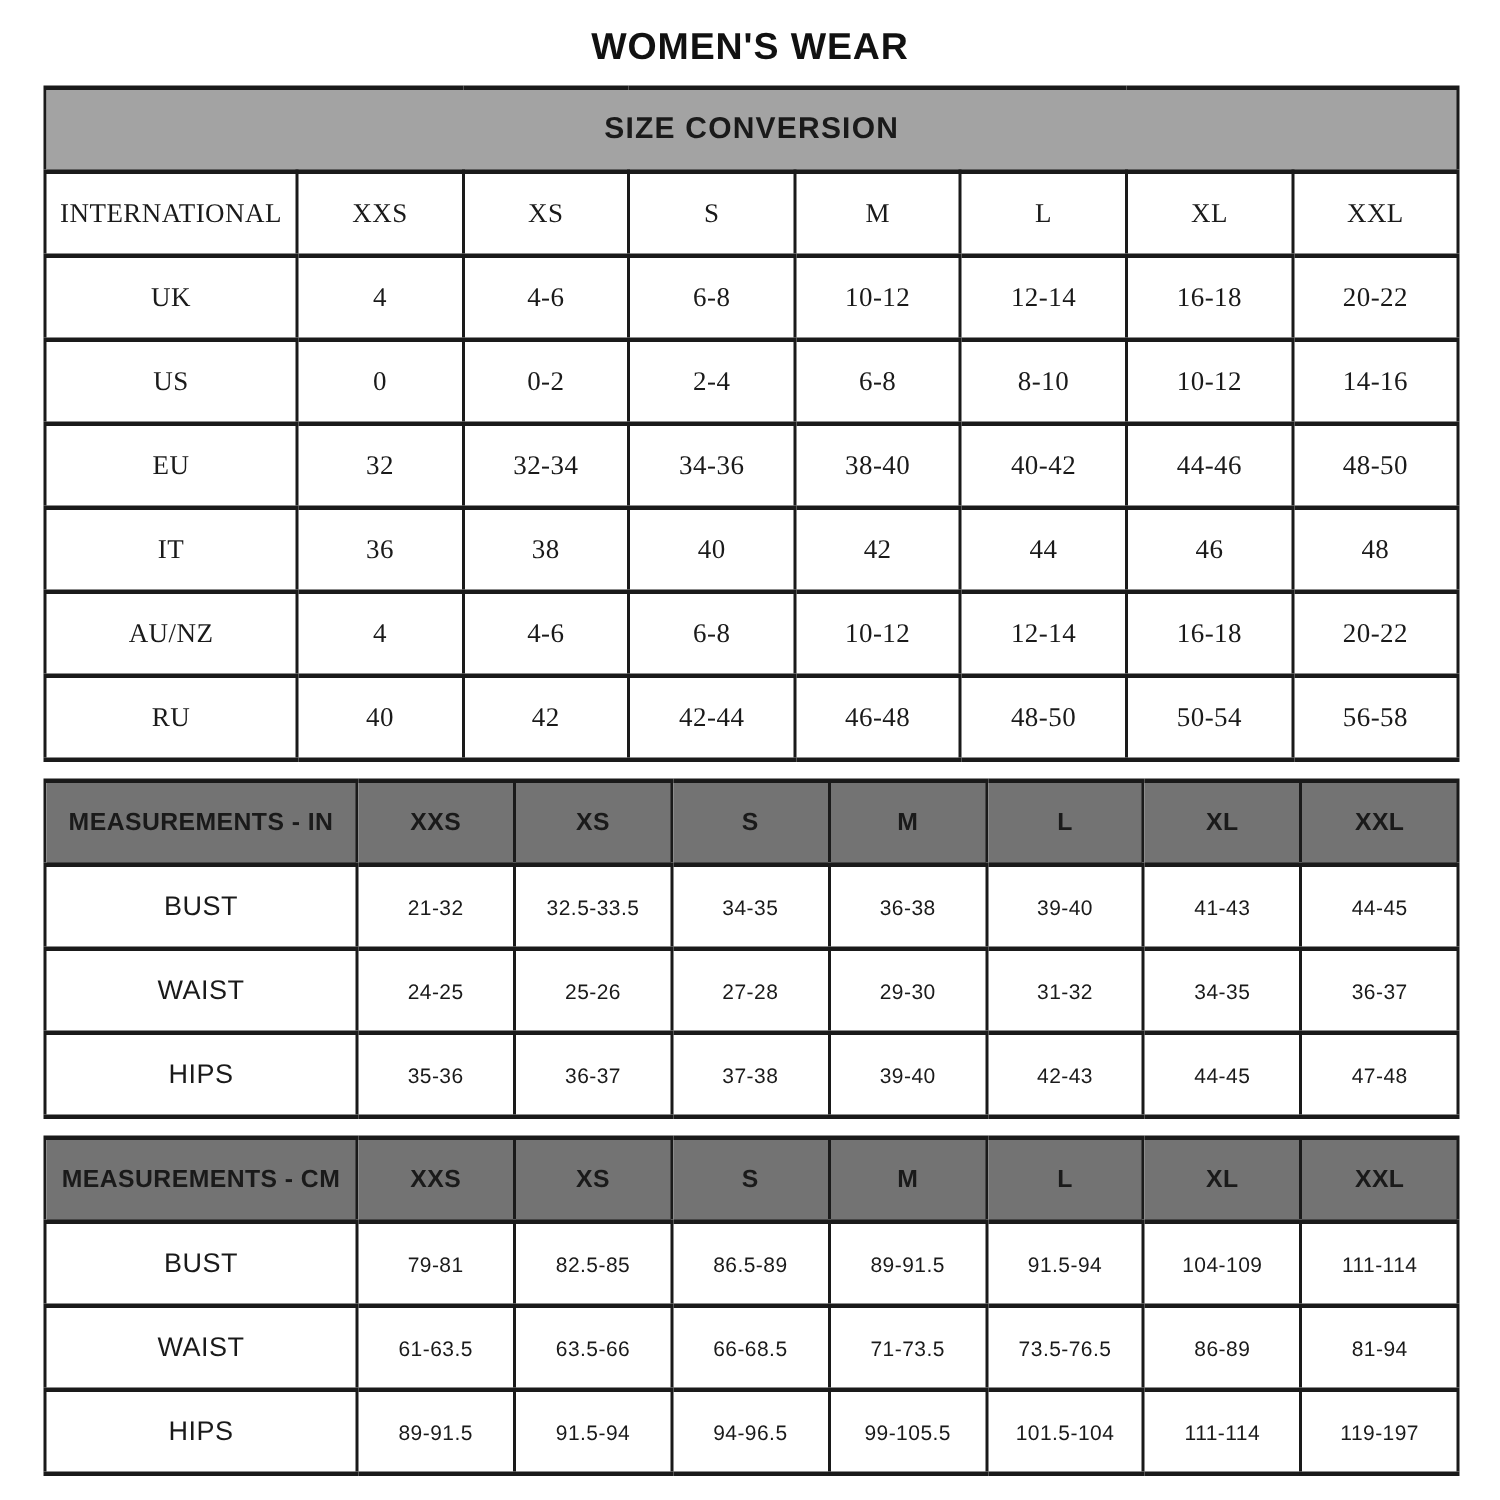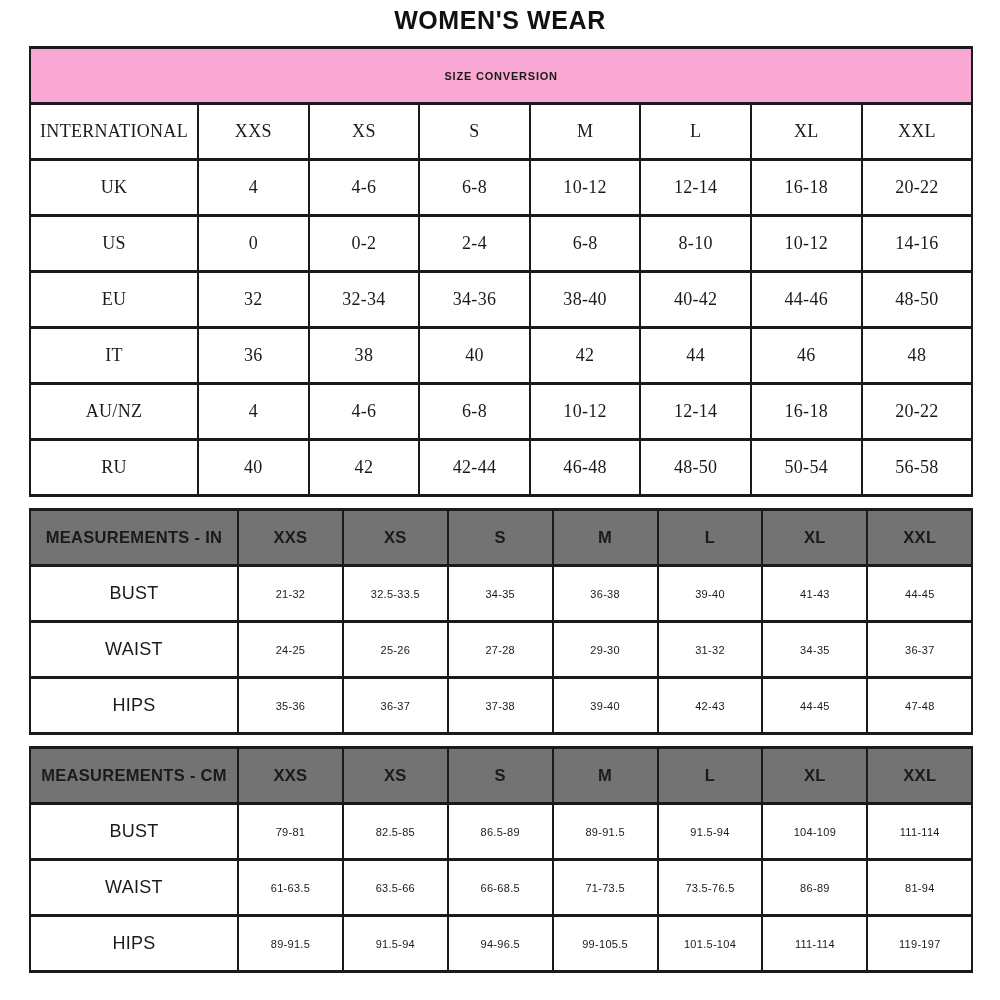--- a/index.html
+++ b/index.html
@@ -8,21 +8,21 @@
     background: #ffffff;
     width: 1000px;
     height: 1000px;
     overflow: hidden;
     font-family: "Liberation Sans", sans-serif;
     color: #1a1a1a;
     -webkit-font-smoothing: antialiased;
   }
   .title {
     text-align: center;
-    padding-top: 6px;
+    padding-top: 17px;
     padding-bottom: 11px;
     font-size: 25px;
     font-weight: 700;
     letter-spacing: 0.6px;
     color: #111111;
   }
   table.tbl {
     border-collapse: collapse;
     table-layout: fixed;
     width: 942px;
@@ -40,35 +40,35 @@
     letter-spacing: 0.3px;
     overflow: hidden;
   }
   
   .t1 col.w-a { width: 168px; }
   .t1 col.w-b { width: 110.6px; }
   .t2 col.w-a, .t3 col.w-a { width: 208px; }
   .t2 col.w-b, .t3 col.w-b { width: 104.9px; }
   
   tr.band th {
-    background: #f9a8d4;
+    background: #a3a3a3;
     font-weight: 700;
-    font-size: 11px;
+    font-size: 20px;
     letter-spacing: 0.8px;
   }
   tr.hdr th {
     background: #737373;
     font-weight: 700;
     font-size: 16.5px;
   }
   
   tr.cols td { font-size: 18px; font-weight: 400; }
   .t1 td { font-size: 18px; font-family: Liberation Serif, serif; }
   
-  .t2 td, .t3 td { font-size: 11px; }
+  .t2 td, .t3 td { font-size: 14px; }
   
   .tbl td.lbl { font-size: 18px; margin-top: 12px; }
 </style>
 </head>
 <body>
 
 <div class="title">WOMEN'S WEAR</div>
 
 <table class="tbl t1">
   <colgroup>

